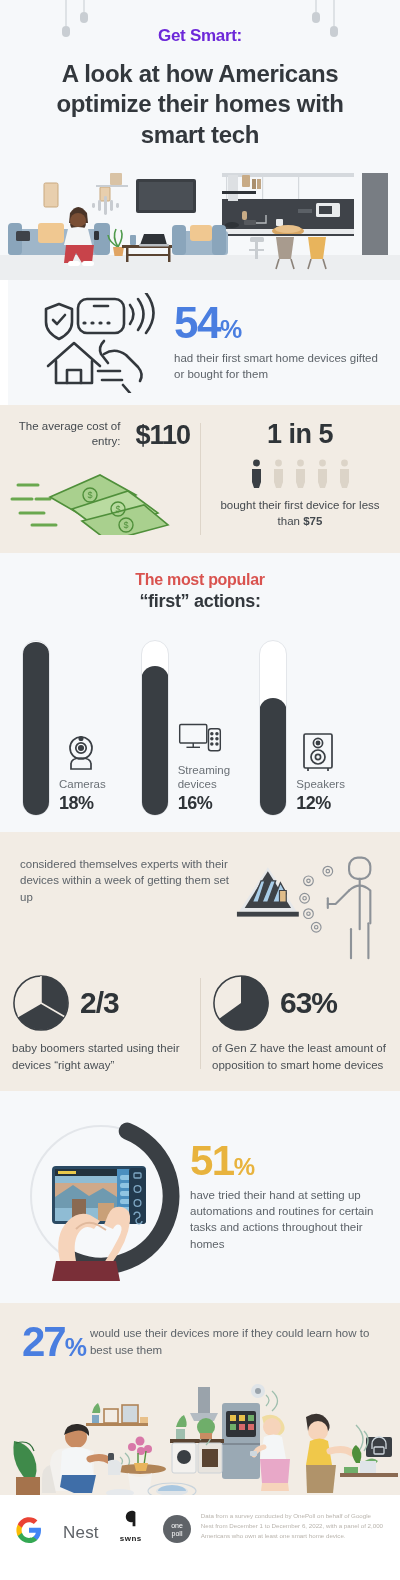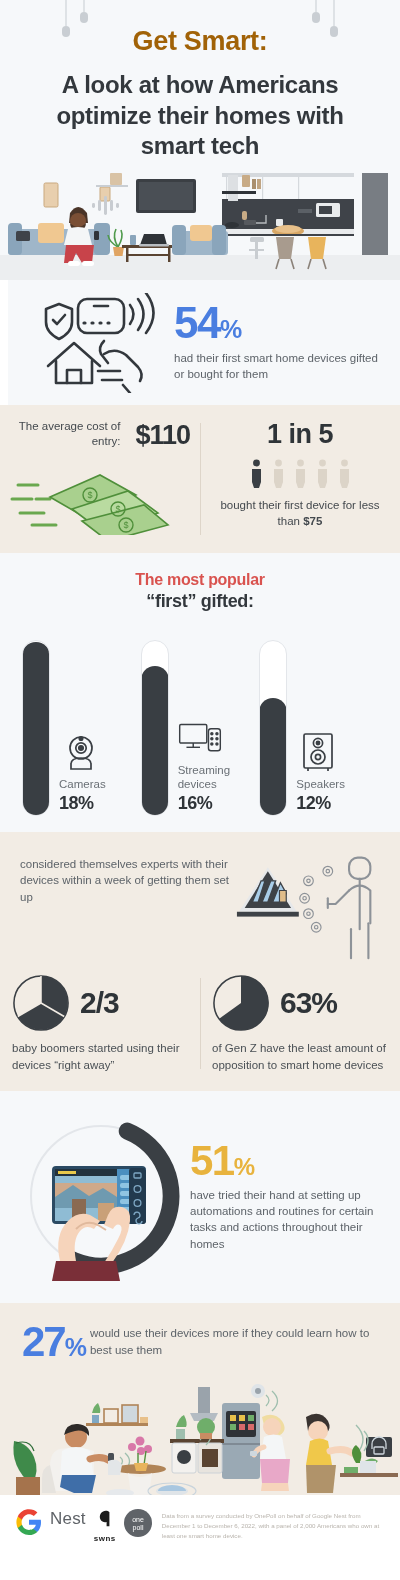--- a/index.html
+++ b/index.html
@@ -16,21 +16,21 @@
   .sec { position: relative; width: 400px; }
   .bg-cool { background: #f6f8fa; }
   .bg-warm { background: #f2ece4; }
   .bg-white { background: #ffffff; }
 
   
   .hero { height: 280px; background: #f6f8fa; position: relative; }
   .pendants { position: absolute; top: 0; left: 0; width: 400px; height: 60px; }
   .title-wrap { position: relative; padding: 26px 28px 0; text-align: center; }
   .t-red {
-    color: #a16207; font-size: 27px; font-weight: bold; line-height: 1.15;
+    color: #6d28d9; font-size: 17px; font-weight: bold; line-height: 1.15;
     letter-spacing: -0.3px;
   }
   .t-dark {
     color: #33383d; font-size: 24px; font-weight: bold; line-height: 1.28;
     letter-spacing: -0.3px; margin-top: 13px;
   }
   .hero-art { position: absolute; bottom: 0; left: 0; width: 400px; height: 115px; }
 
   
   .s54 { height: 125px; display: flex; align-items: center; padding: 0 18px; margin-left: 8px; }
@@ -104,21 +104,21 @@
 
   
   .s27 { padding: 20px 22px 4px; display: flex; align-items: flex-start; gap: 4px; }
   .s27 .num { color: #4a7ee0; font-size: 42px; font-weight: bold; letter-spacing: -2px; line-height: .9; }
   .s27 .num .pct { font-size: 25px; letter-spacing: -1px; }
   .s27 .sub { margin-top: 2px; font-size: 11.5px; color: #5d6369; }
   .bottom-art { width: 400px; height: 130px; display: block; }
 
   
   .footer { background: #fff; padding: 14px 16px 16px; display: flex; align-items: center; gap: 10px; }
-  .logos { display: flex; align-items: flex-start; gap: 8px; flex: none; }
+  .logos { display: flex; align-items: flex-end; gap: 21px; flex: none; }
   .nest-word { color: #5f6368; font-size: 17px; letter-spacing: .2px; }
   .swns-wrap { text-align: center; }
   .swns-word { font-size: 8px; font-weight: bold; color: #222; letter-spacing: .5px; margin-top: 1px; }
   .src { color: #b9b4ad; font-size: 6.2px; line-height: 1.62; }
 </style>
 </head>
 <body>
 
 <div class="page">
 
@@ -326,21 +326,21 @@
           </svg>
         </div>
         <div class="onein-sub"><span>bought their first device for less than </span><b>$75</b></div>
       </div>
     </div>
   </section>
 
   <section class="sec bg-cool bars-sec">
     <div class="bars-head">
       <div class="bh-red">The most popular</div>
-      <div class="bh-dark">“first” gifted:</div>
+      <div class="bh-dark">“first” actions:</div>
     </div>
     <div class="bars">
 
       <div class="barcol">
         <div class="bar" style="height:176px">
           <div class="fill" style="height:100%"></div>
         </div>
         <div class="bar-meta">
           <svg class="dev-icon" viewBox="0 0 44 44">
             <g fill="none" stroke="#3a3f44" stroke-width="1.7">

